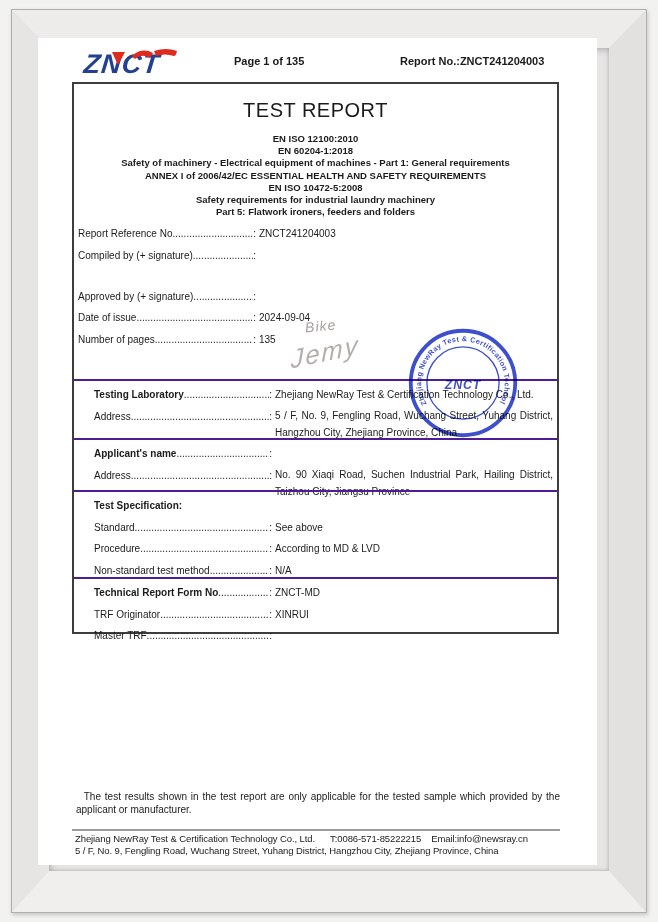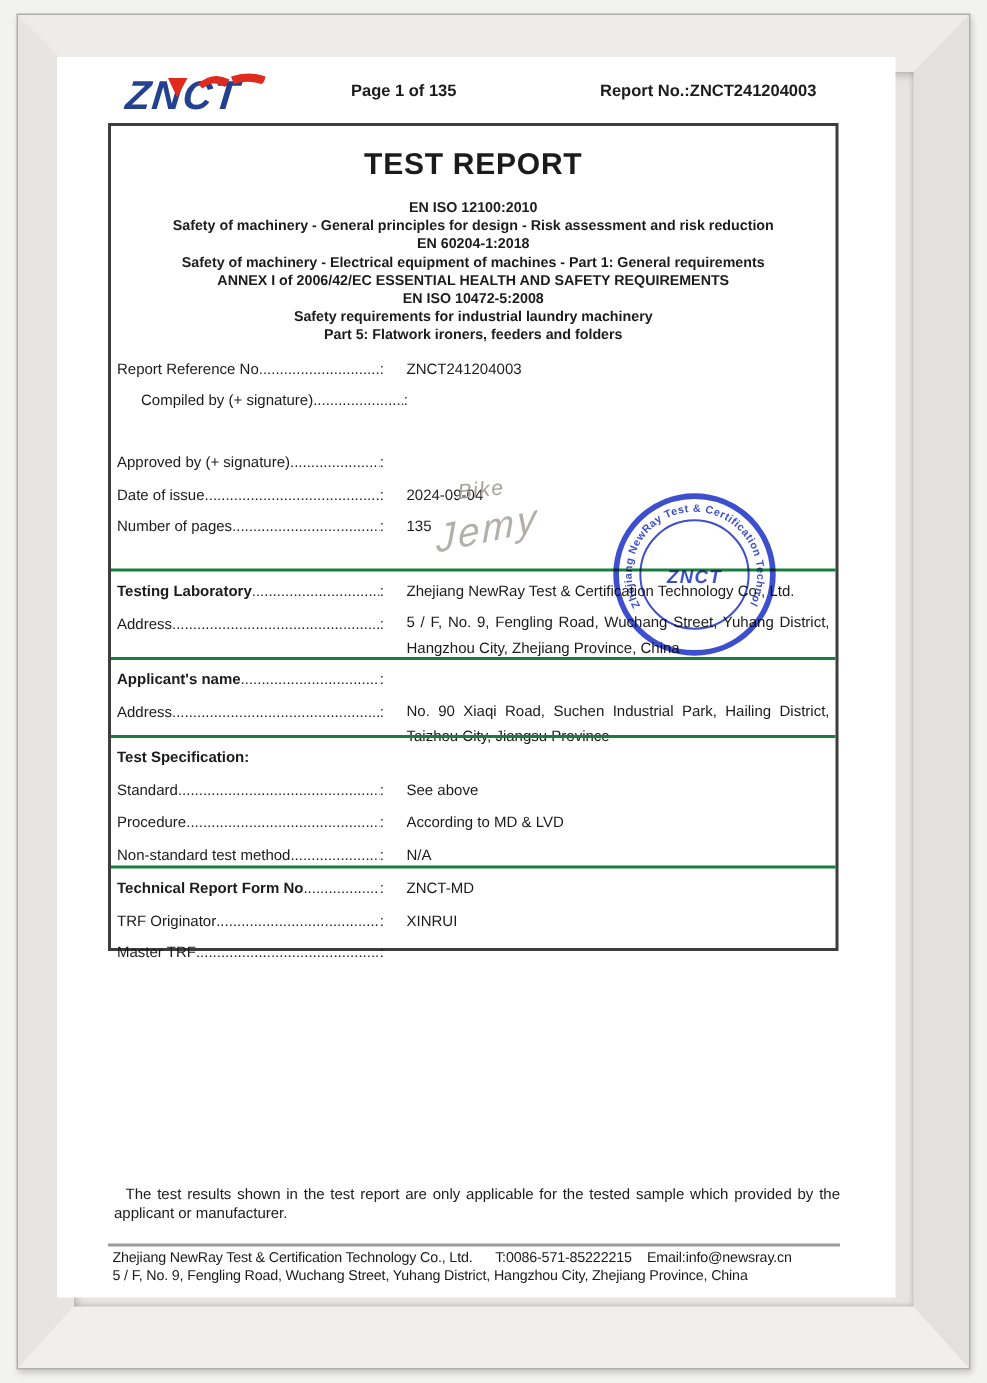--- a/index.html
+++ b/index.html
@@ -39,49 +39,49 @@
   .report-no {
     position:absolute; left:362px; top:17px; width:190px;
     font-size:11px; font-weight:bold;
   }
   
   .rtable {
     position:absolute; left:34px; top:44px; width:487px; height:552px;
     border:2px solid #3d3d3d;
   }
   .sec { position:relative; width:100%; overflow:visible; }
-  .sec + .sec { border-top:2px solid #15803d; }
+  .sec + .sec { border-top:2px solid #4c1d95;padding-left:16px; }
   .sec1 { height:280px; }
   .sec2 { height:59px; }
   .sec3 { height:52px; }
   .sec4 { height:87px; }
   .sec5 { height:66px; }
   .rtitle {
     margin-top:15px; text-align:center;
-    font-size:20px; font-weight:bold; letter-spacing:.5px;
+    font-size:20px; font-weight:normal; letter-spacing:.5px;
   }
   .standards { margin-top:11px; }
   .std-line {
     text-align:center; font-size:9.5px; font-weight:bold; line-height:12.2px;
     white-space:nowrap;
   }
   .rows { width:100%; }
   .sec1 .rows { margin-top:5px; }
   .sec2 .rows, .sec3 .rows, .sec4 .rows, .sec5 .rows { padding-top:3px; }
   .frow {
     display:flex; align-items:flex-start;
     padding-left:4px; min-height:21.5px; line-height:21px; font-size:10px;
   }
-  .sec1 .frow:nth-child(2) { height:41px;margin-left:16px; }
+  .sec1 .frow:nth-child(2) { height:41px; }
   .fleft { display:flex; width:178px; flex:none; overflow:hidden; }
   .flabel { white-space:nowrap; flex:none;text-align:center; }
   .flabel.bold { font-weight:bold; }
   .leader { flex:1; overflow:hidden; white-space:nowrap; color:#1b1b1b; }
   .colon { flex:none; }
-  .fvalue { margin-left:15px; flex:1; padding-right:4px; }
+  .fvalue { margin-left:3px; flex:1; padding-right:4px; }
   .fvalue.justify { text-align:justify; line-height:16.5px; padding-top:2.5px; }
   
   .sig-compiled {
     position:absolute; left:231px; top:219px;
     font-size:14px; font-style:italic; color:#a5a19d;
     transform:rotate(-6deg); letter-spacing:1px;
   }
   .sig-approved {
     position:absolute; left:216px; top:238px;
     font-size:26px; font-style:italic; color:#b3b0ac;
@@ -128,21 +128,20 @@
     <path d="M74,6 Q86,2 97,6 Q96,11 94,11 Q85,8 76,11 Z" fill="#e02a1e"></path>
   </svg>
   <div class="page-info">Page 1 of 135</div>
   <div class="report-no">Report No.:ZNCT241204003</div>
 
   <div class="rtable">
     <div class="sec sec1">
       <div class="rtitle">TEST REPORT</div>
       <div class="standards">
           <div class="std-line">EN ISO 12100:2010</div>
-          <div class="std-line">Safety of machinery - General principles for design - Risk assessment and risk reduction</div>
           <div class="std-line">EN 60204-1:2018</div>
           <div class="std-line">Safety of machinery - Electrical equipment of machines - Part 1: General requirements</div>
           <div class="std-line">ANNEX I of 2006/42/EC ESSENTIAL HEALTH AND SAFETY REQUIREMENTS</div>
           <div class="std-line">EN ISO 10472-5:2008</div>
           <div class="std-line">Safety requirements for industrial laundry machinery</div>
           <div class="std-line">Part 5: Flatwork ironers, feeders and folders</div>
         </div>
       <div class="rows">
           <div class="frow">
             <span class="fleft">

